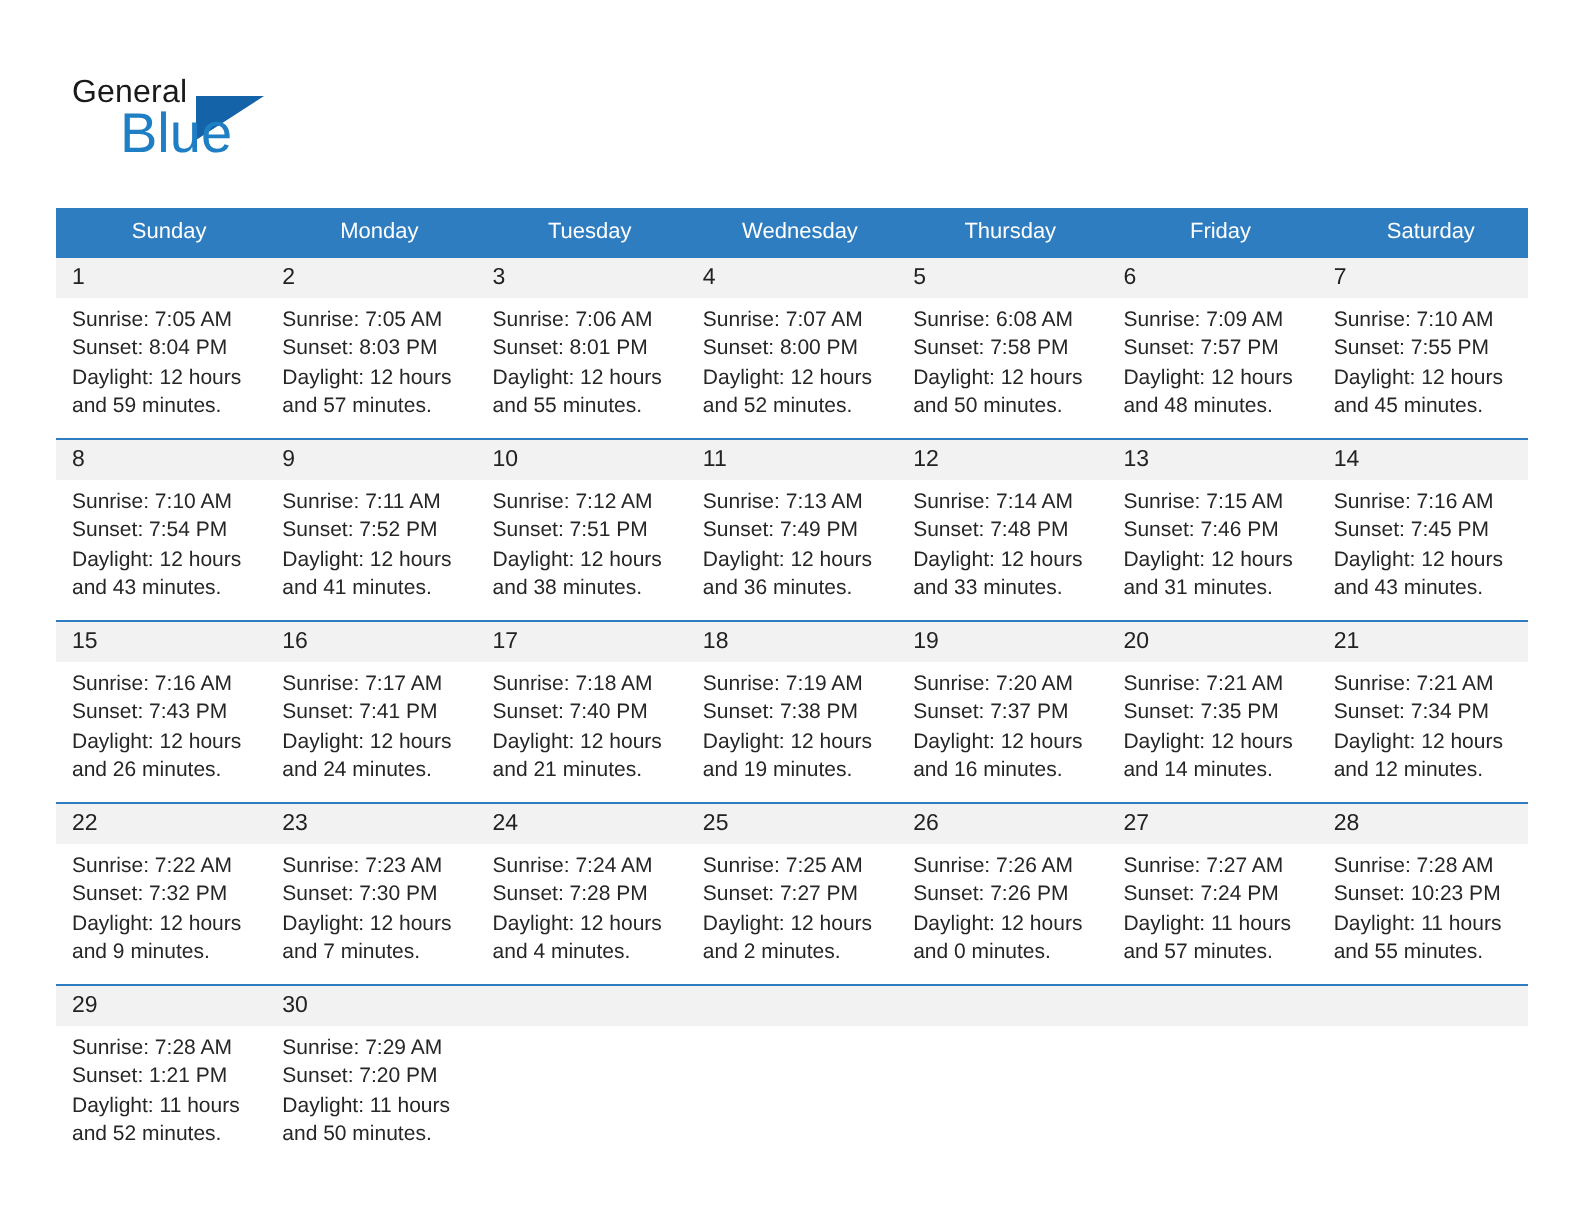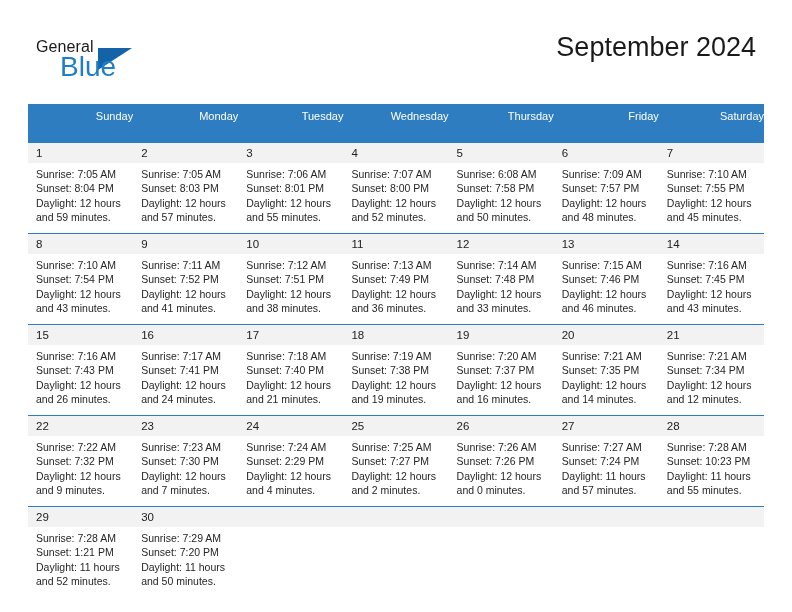--- a/index.html
+++ b/index.html
@@ -94,22 +94,22 @@
     top: 104px;
     width: 736px;
     border-collapse: collapse;
     table-layout: fixed;
   }
   .calendar th {
     background: #2e7dc0;
     color: #ffffff;
     font-size: 11px;
     font-weight: normal;
-    text-align: right;
-    padding: 6px 0 20px 8px;
+    text-align: center;
+    padding: 6px 0 6px 8px;
     height: 10px;
     border: none;
   }
   .week-row {
     border-top: 1px solid #2e7dc0;
   }
   .daycell {
     vertical-align: top;
     padding: 0;
     height: 90px;
@@ -140,21 +140,20 @@
 
   <div class="header">
 
     <div class="logo">
       <span class="logo-general">General</span>
       <span class="logo-tri"></span>
       <span class="logo-blue">Blue</span>
     </div>
 
     <div class="title-block">
-      <div class="month-title">September 2024</div>
     </div>
 
   </div>
 
   <table class="calendar">
     <thead>
       <tr>
         <th>Sunday</th>
         <th>Monday</th>
         <th>Tuesday</th>
@@ -277,21 +276,21 @@
             <div>Daylight: 12 hours</div>
             <div>and 33 minutes.</div>
           </div>
         </td>
         <td class="daycell">
           <div class="daynum">13</div>
           <div class="details">
             <div>Sunrise: 7:15 AM</div>
             <div>Sunset: 7:46 PM</div>
             <div>Daylight: 12 hours</div>
-            <div>and 46 minutes.</div>
+            <div>and 31 minutes.</div>
           </div>
         </td>
         <td class="daycell">
           <div class="daynum">14</div>
           <div class="details">
             <div>Sunrise: 7:16 AM</div>
             <div>Sunset: 7:45 PM</div>
             <div>Daylight: 12 hours</div>
             <div>and 43 minutes.</div>
           </div>
@@ -380,21 +379,21 @@
             <div>Sunrise: 7:23 AM</div>
             <div>Sunset: 7:30 PM</div>
             <div>Daylight: 12 hours</div>
             <div>and 7 minutes.</div>
           </div>
         </td>
         <td class="daycell">
           <div class="daynum">24</div>
           <div class="details">
             <div>Sunrise: 7:24 AM</div>
-            <div>Sunset: 2:29 PM</div>
+            <div>Sunset: 7:28 PM</div>
             <div>Daylight: 12 hours</div>
             <div>and 4 minutes.</div>
           </div>
         </td>
         <td class="daycell">
           <div class="daynum">25</div>
           <div class="details">
             <div>Sunrise: 7:25 AM</div>
             <div>Sunset: 7:27 PM</div>
             <div>Daylight: 12 hours</div>

